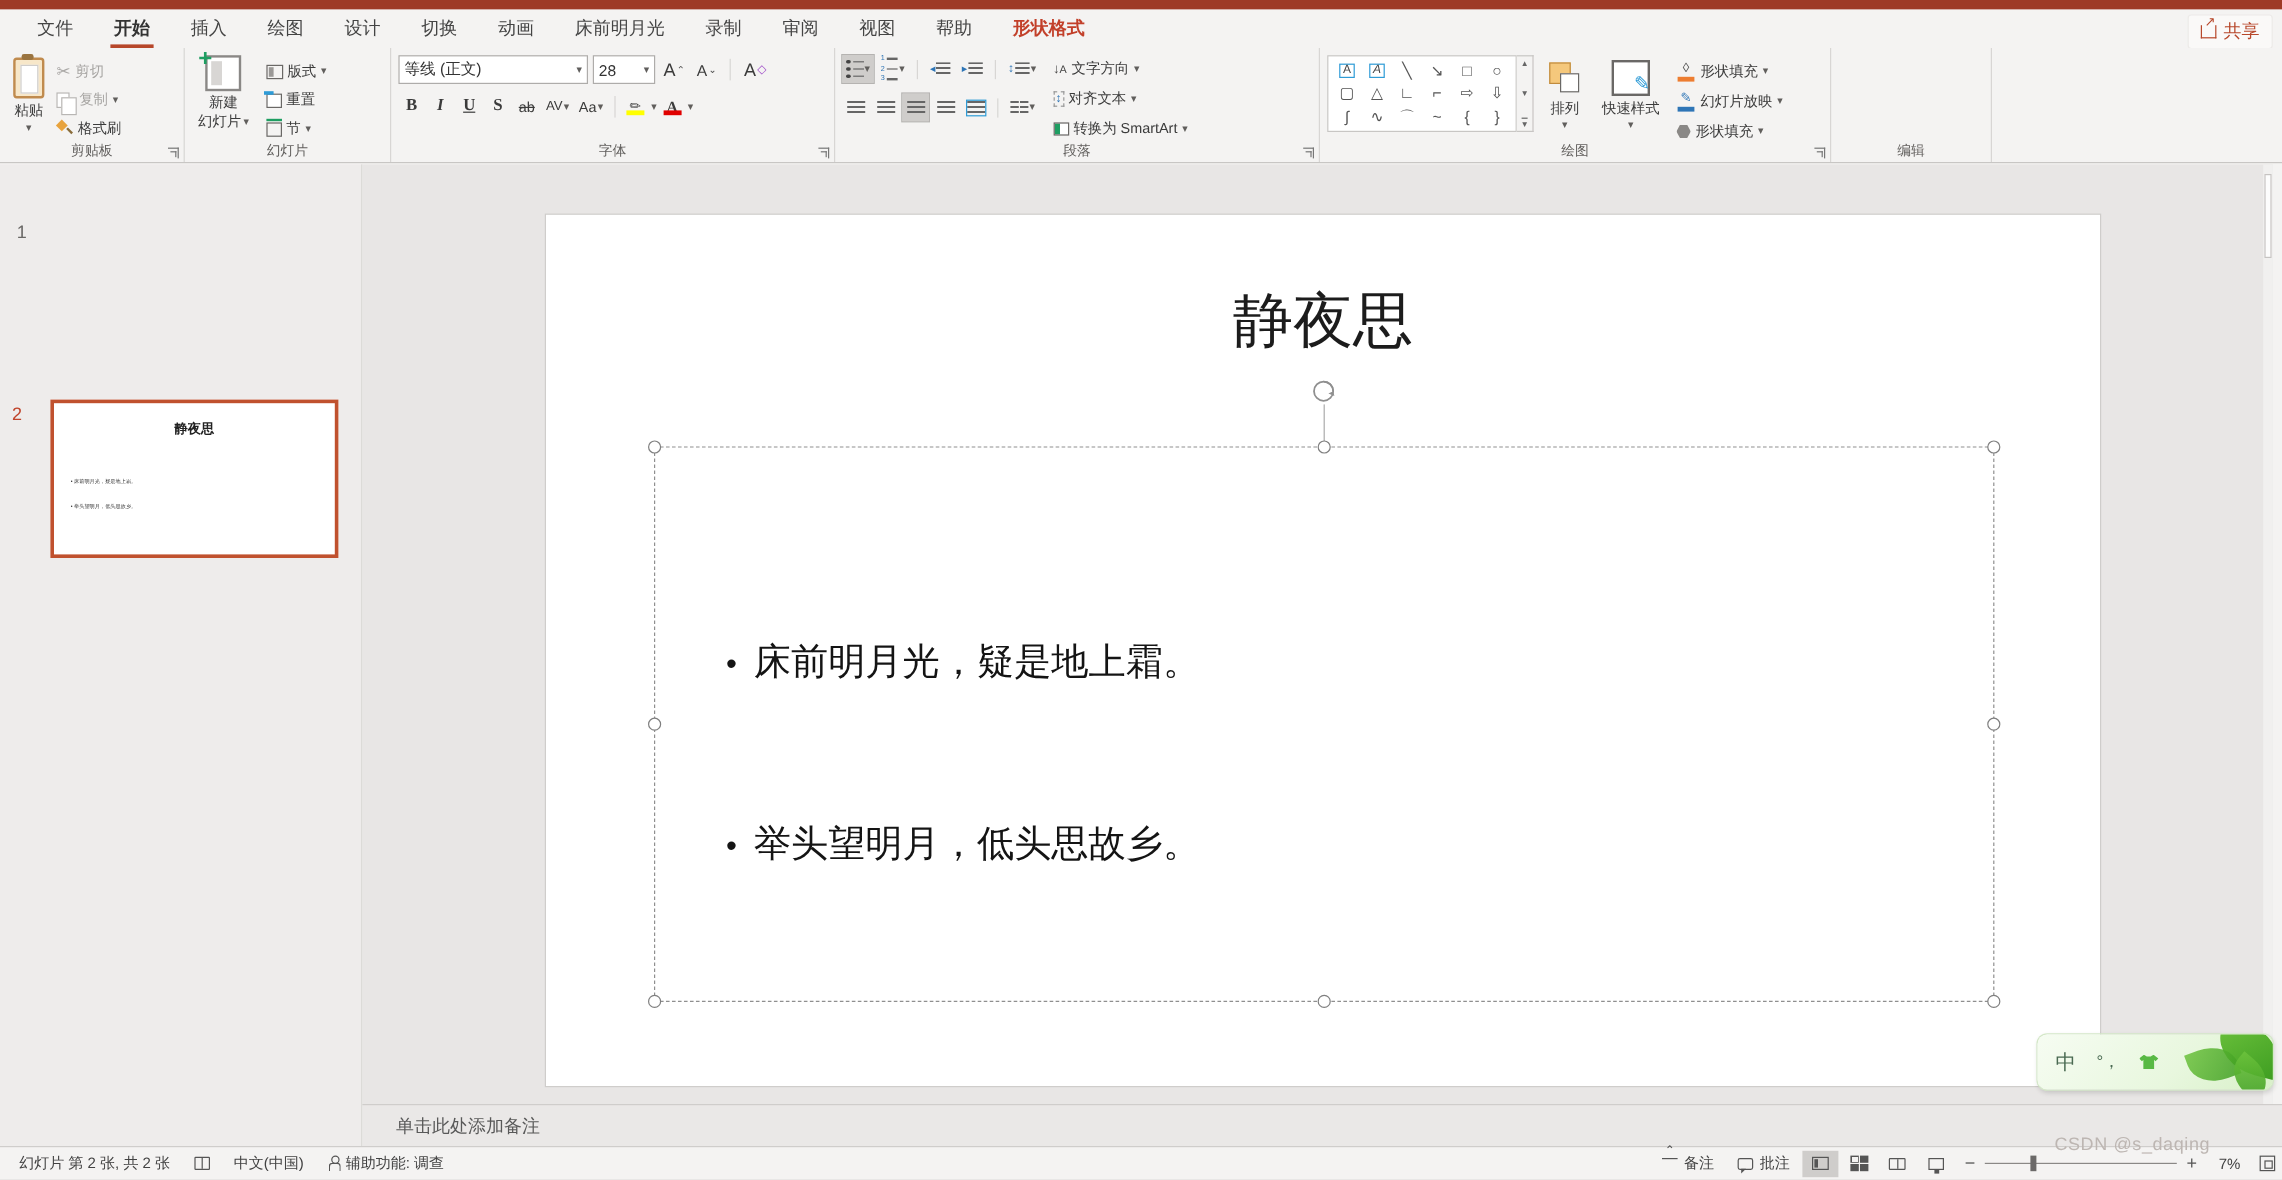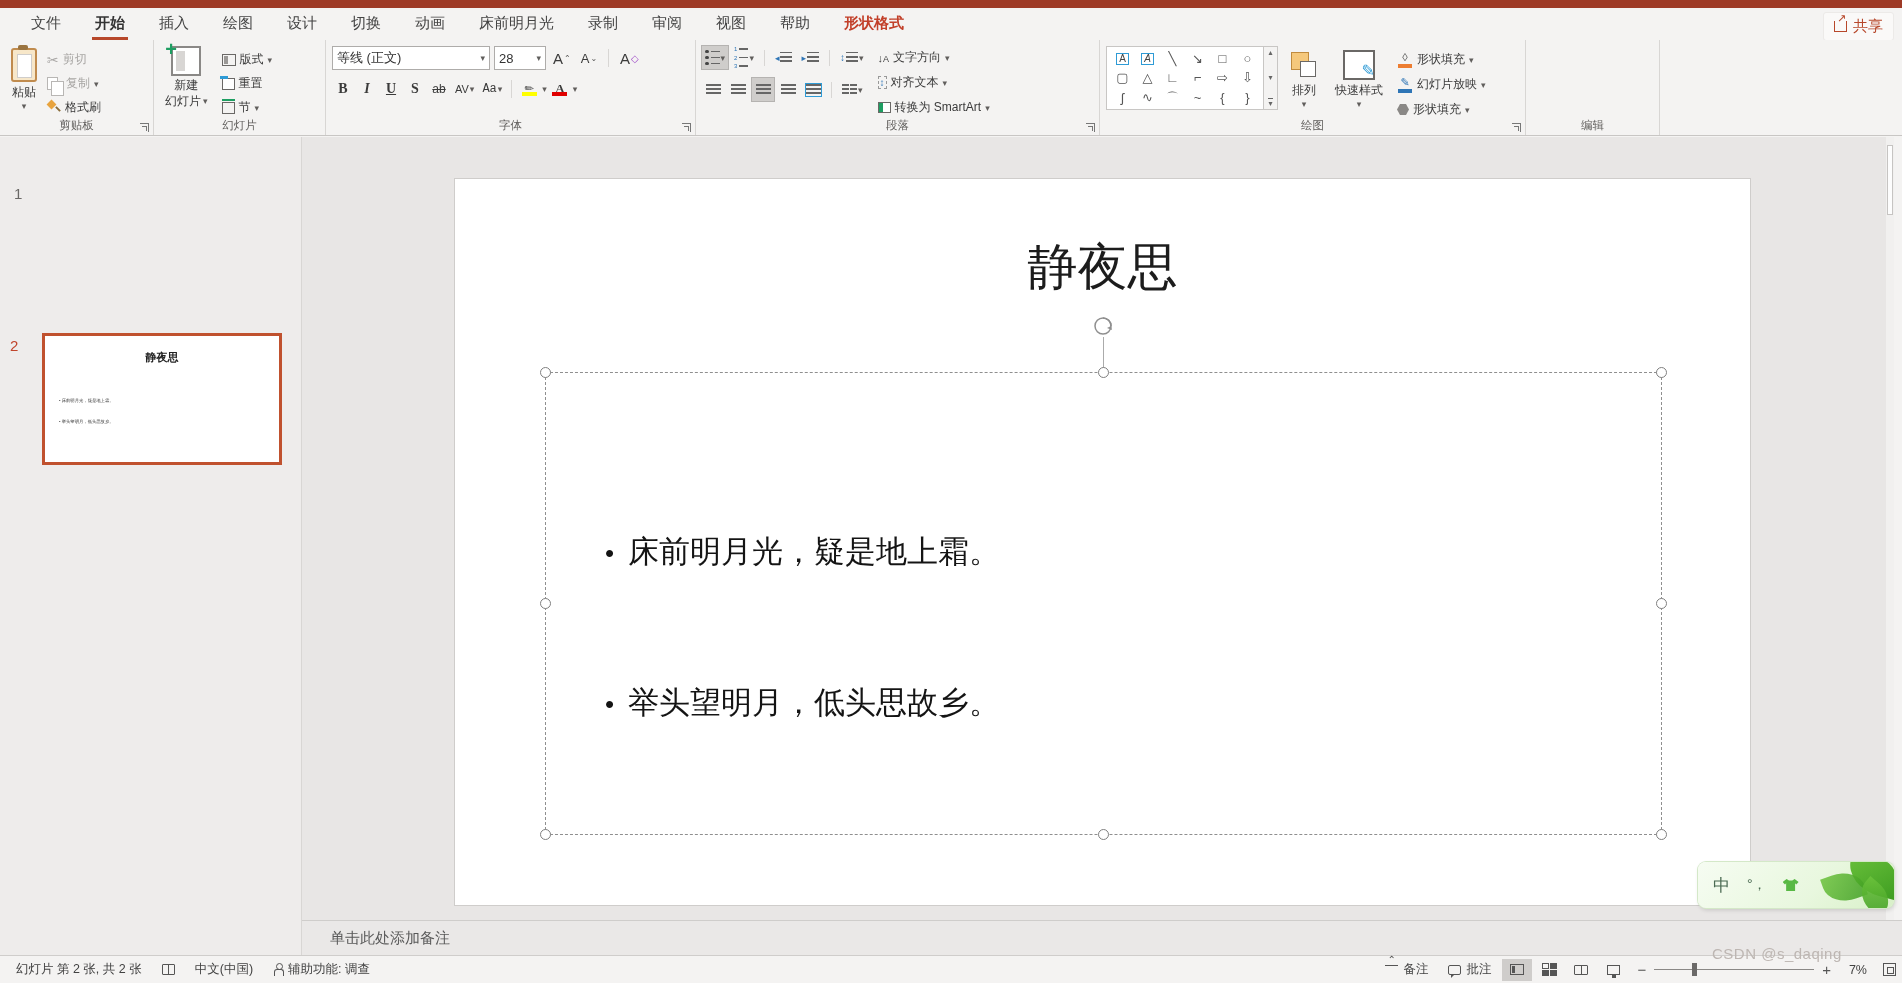--- a/index.html
+++ b/index.html
@@ -307,21 +307,21 @@
             <b>S</b>
           </div>
         <div class="fbtn">
             <span style="text-decoration:line-through;font-size:12px;">ab</span>
           </div>
         <div class="fbtn">
           <span style="font-size:11px;">AV</span>
           <span class="caret"></span>
         </div>
         <div class="fbtn">
-          <span style="font-size:12px;font-family:Liberation Mono, monospace;">Aa</span>
+          <span style="font-size:12px;">Aa</span>
           <span class="caret"></span>
         </div>
         <div class="vsep" style="height:18px;"></div>
         <div class="fbtn" style="flex-direction:column;gap:0;">
           <span style="font-size:11px;transform:rotate(-40deg);">✎</span>
           <span class="underbar" style="background:#ffff00;"></span>
         </div>
         <span class="caret"></span>
         <div class="fbtn" style="flex-direction:column;gap:0;">
           <b style="font-size:13px;line-height:1;">A</b>

